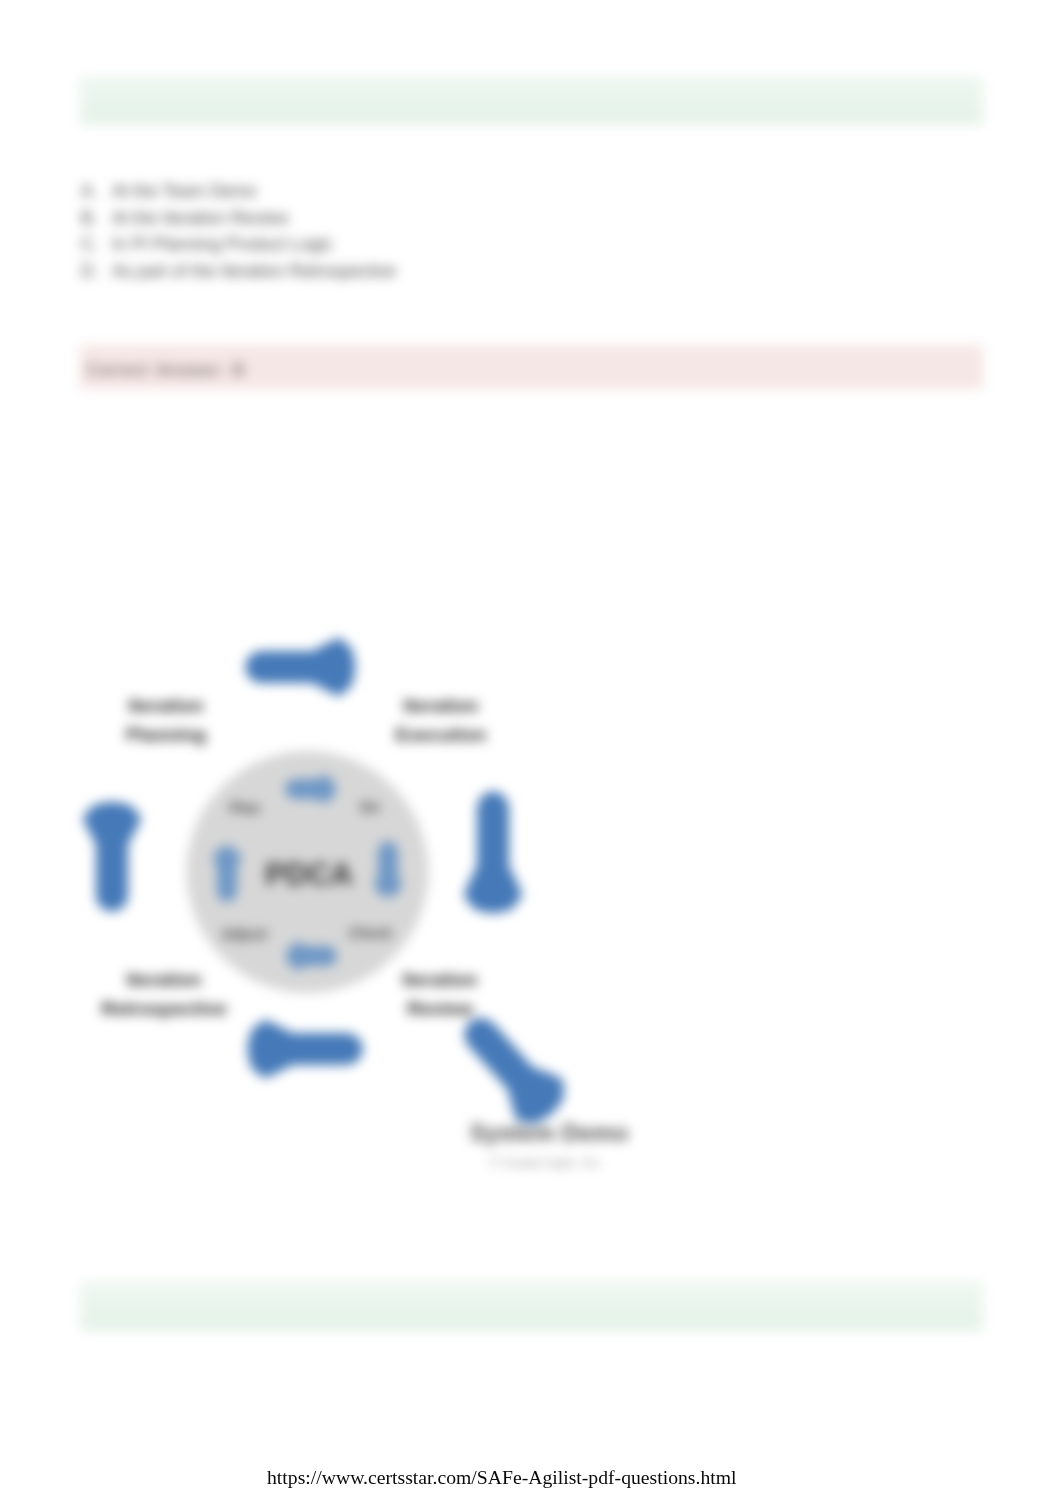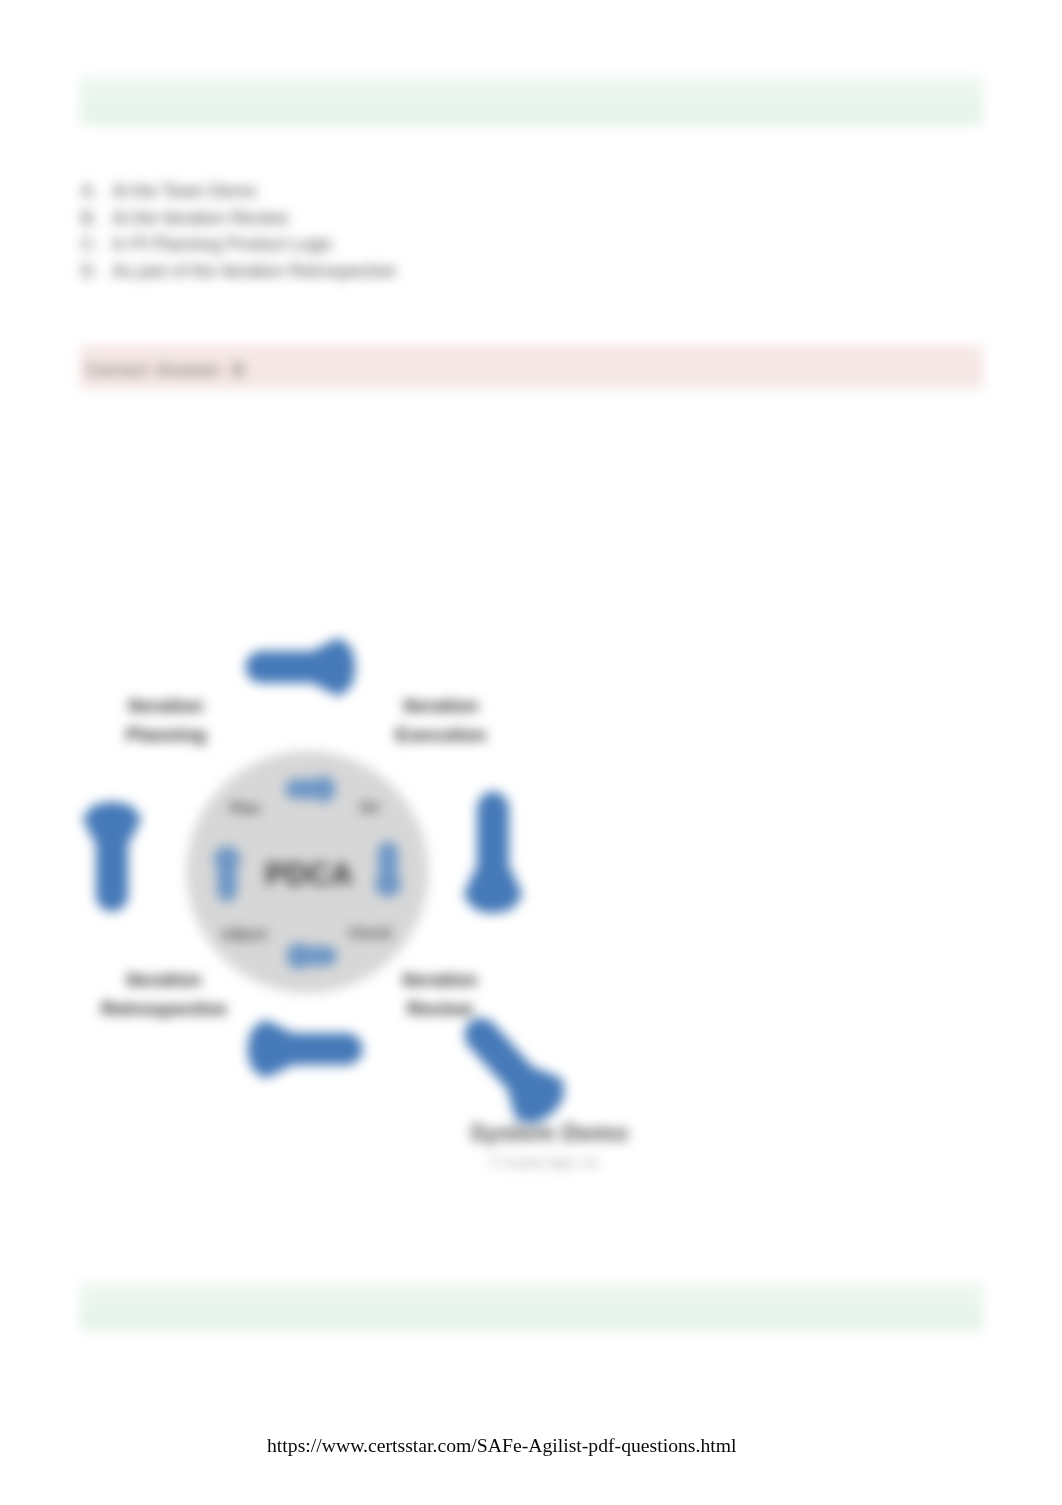--- a/index.html
+++ b/index.html
@@ -4,21 +4,21 @@
 <title>SAFe Agilist PDF Questions</title>
 <style>
   html,body{margin:0;padding:0;}
   body{width:1062px;height:1505px;background:#ffffff;font-family:"Liberation Serif",serif;overflow:hidden;position:relative;}
   .page{position:absolute;left:0;top:0;width:1062px;height:1505px;background:#fff;}
   .blurlayer{position:absolute;left:0;top:0;width:1062px;height:1505px;filter:blur(6px);}
   .band{position:absolute;}
   .optline{position:absolute;font-family:"Liberation Sans",sans-serif;color:#484848;white-space:nowrap;font-size:17.5px;}
   .optlabel{display:inline-block;width:31px;}
   .answer{position:absolute;font-family:"Liberation Sans",sans-serif;font-weight:bold;color:#8d8483;white-space:nowrap;font-size:17.5px;word-spacing:3px;}
-  .footer{position:absolute;font-family:"Liberation Serif",serif;color:#0a0a0a;white-space:nowrap;font-size:19.7px;transform:translateZ(0);-webkit-font-smoothing:antialiased;}
+  .footer{position:absolute;font-family:"Liberation Serif",serif;color:#0a0a0a;white-space:nowrap;font-size:19.7px;transform:translateZ(0);margin-top:32px;-webkit-font-smoothing:antialiased;}
   .dlabel{position:absolute;font-family:"Liberation Sans",sans-serif;font-weight:bold;color:#1f1f1f;text-align:center;line-height:28.7px;font-size:19px;}
   .clabel{position:absolute;font-family:"Liberation Sans",sans-serif;font-weight:bold;color:#444;text-align:center;font-size:14.5px;}
   .pdca{position:absolute;font-family:"Liberation Sans",sans-serif;font-weight:bold;color:#353535;text-align:center;font-size:31px;letter-spacing:0px;line-height:40px;}
   .credit{position:absolute;font-family:"Liberation Sans",sans-serif;color:#9a9a9a;font-size:13px;white-space:nowrap;}
 </style>
 </head>
 <body>
 
 <div class="page">
 

